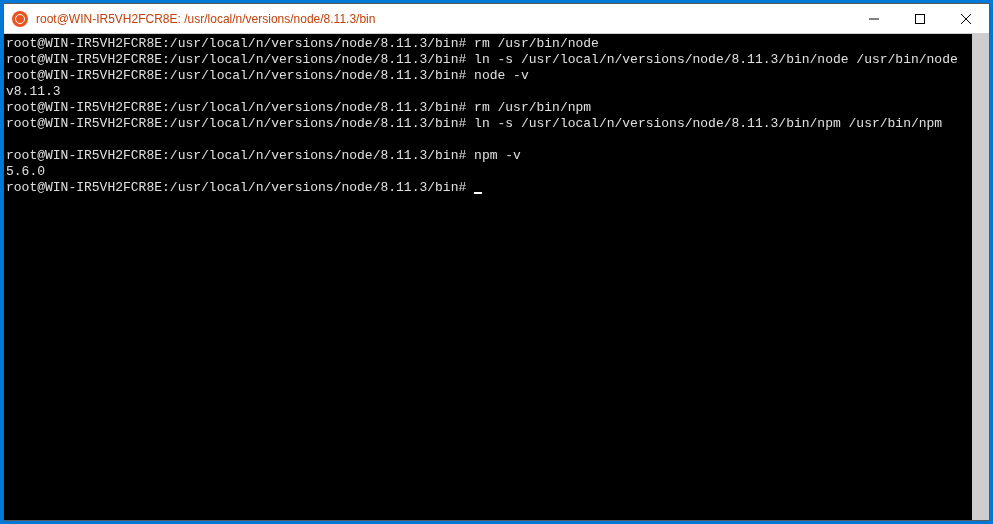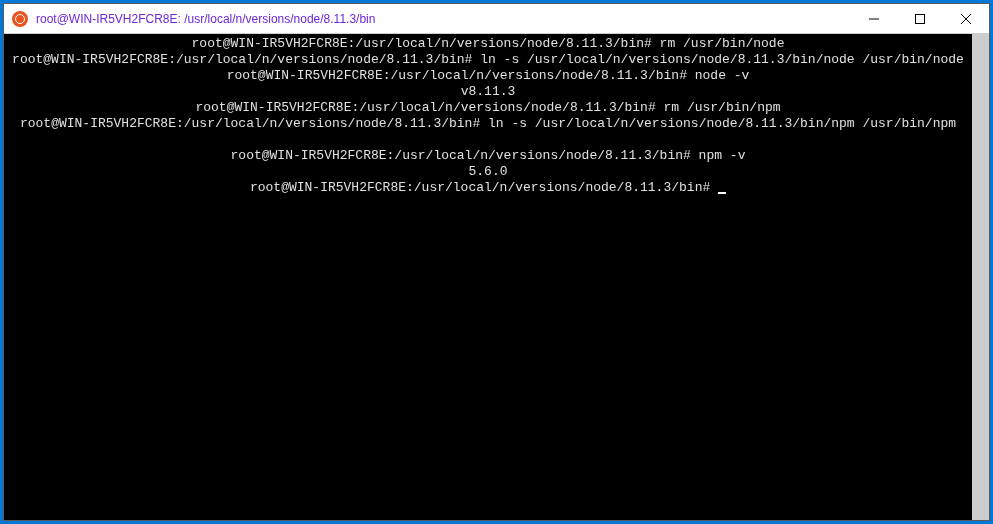--- a/index.html
+++ b/index.html
@@ -40,21 +40,21 @@
       content: "";
       position: absolute;
       top: 3px; left: 3px;
       width: 10px; height: 10px;
       border: 1.5px solid #fff;
       border-radius: 50%;
       box-sizing: border-box;
     }
     .title-text {
       font-size: 12px;
-      color: #6d28d9;
+      color: #c2410c;
       flex: 1;
       white-space: nowrap;
       overflow: hidden;
     }
     .window-controls {
       display: flex;
       height: 100%;
     }
     .win-btn {
       width: 46px;
@@ -74,21 +74,20 @@
     .terminal {
       flex: 1;
       color: #e0e0e0;
       font-family: "Consolas", "Courier New", monospace;
       font-size: 13px;
       line-height: 16px;
       padding: 2px 2px;
       white-space: pre-wrap;
       word-break: break-all;
       overflow: hidden;
-      text-align: center;
     }
     .scrollbar {
       width: 17px;
       background: #f0f0f0;
       position: relative;
       flex-shrink: 0;
     }
     .scroll-thumb {
       position: absolute;
       top: 0;

